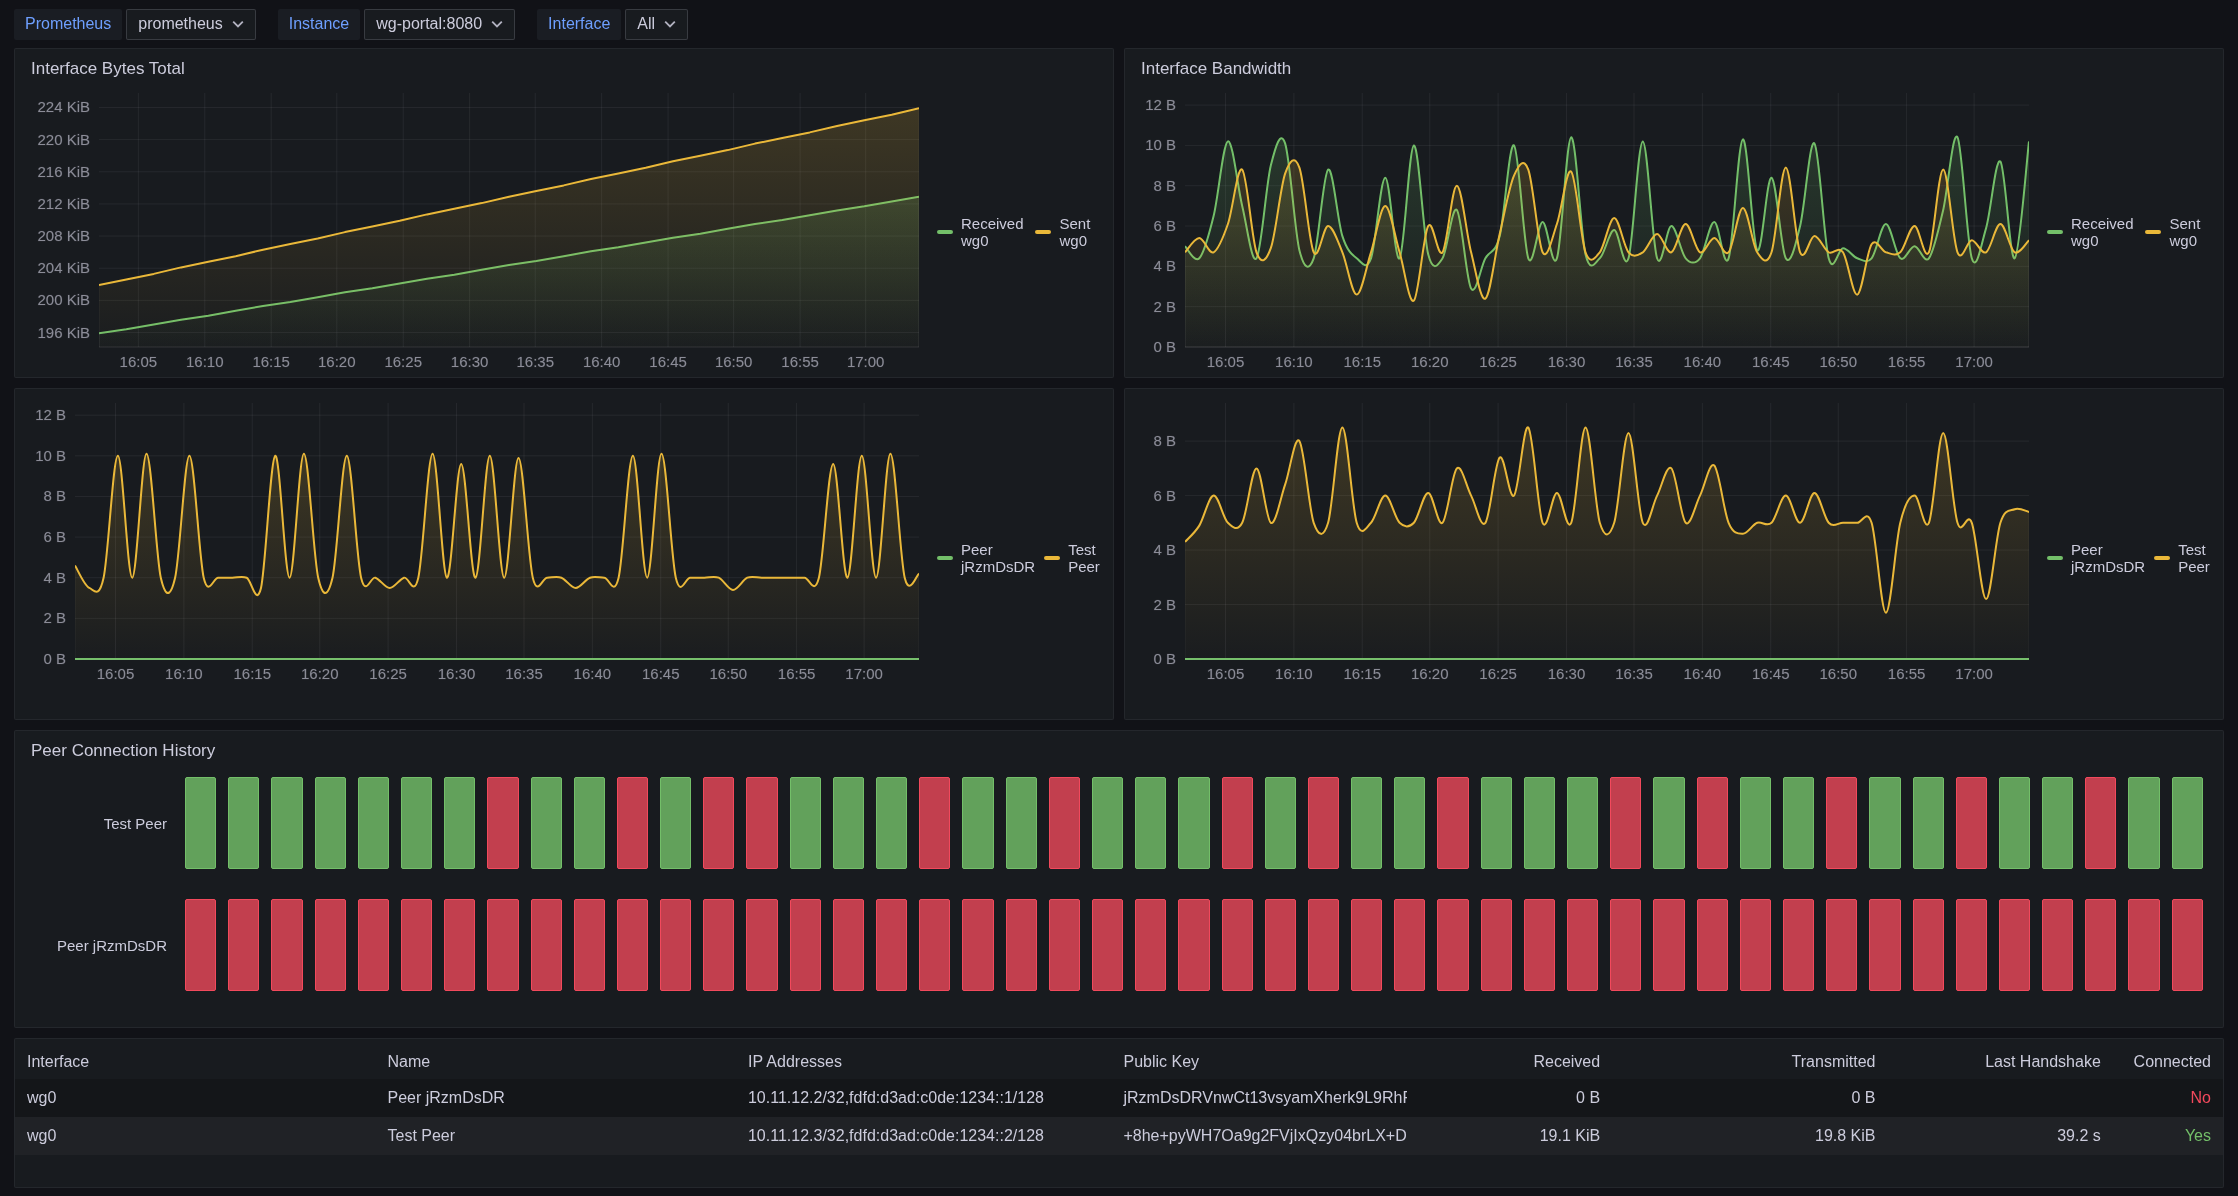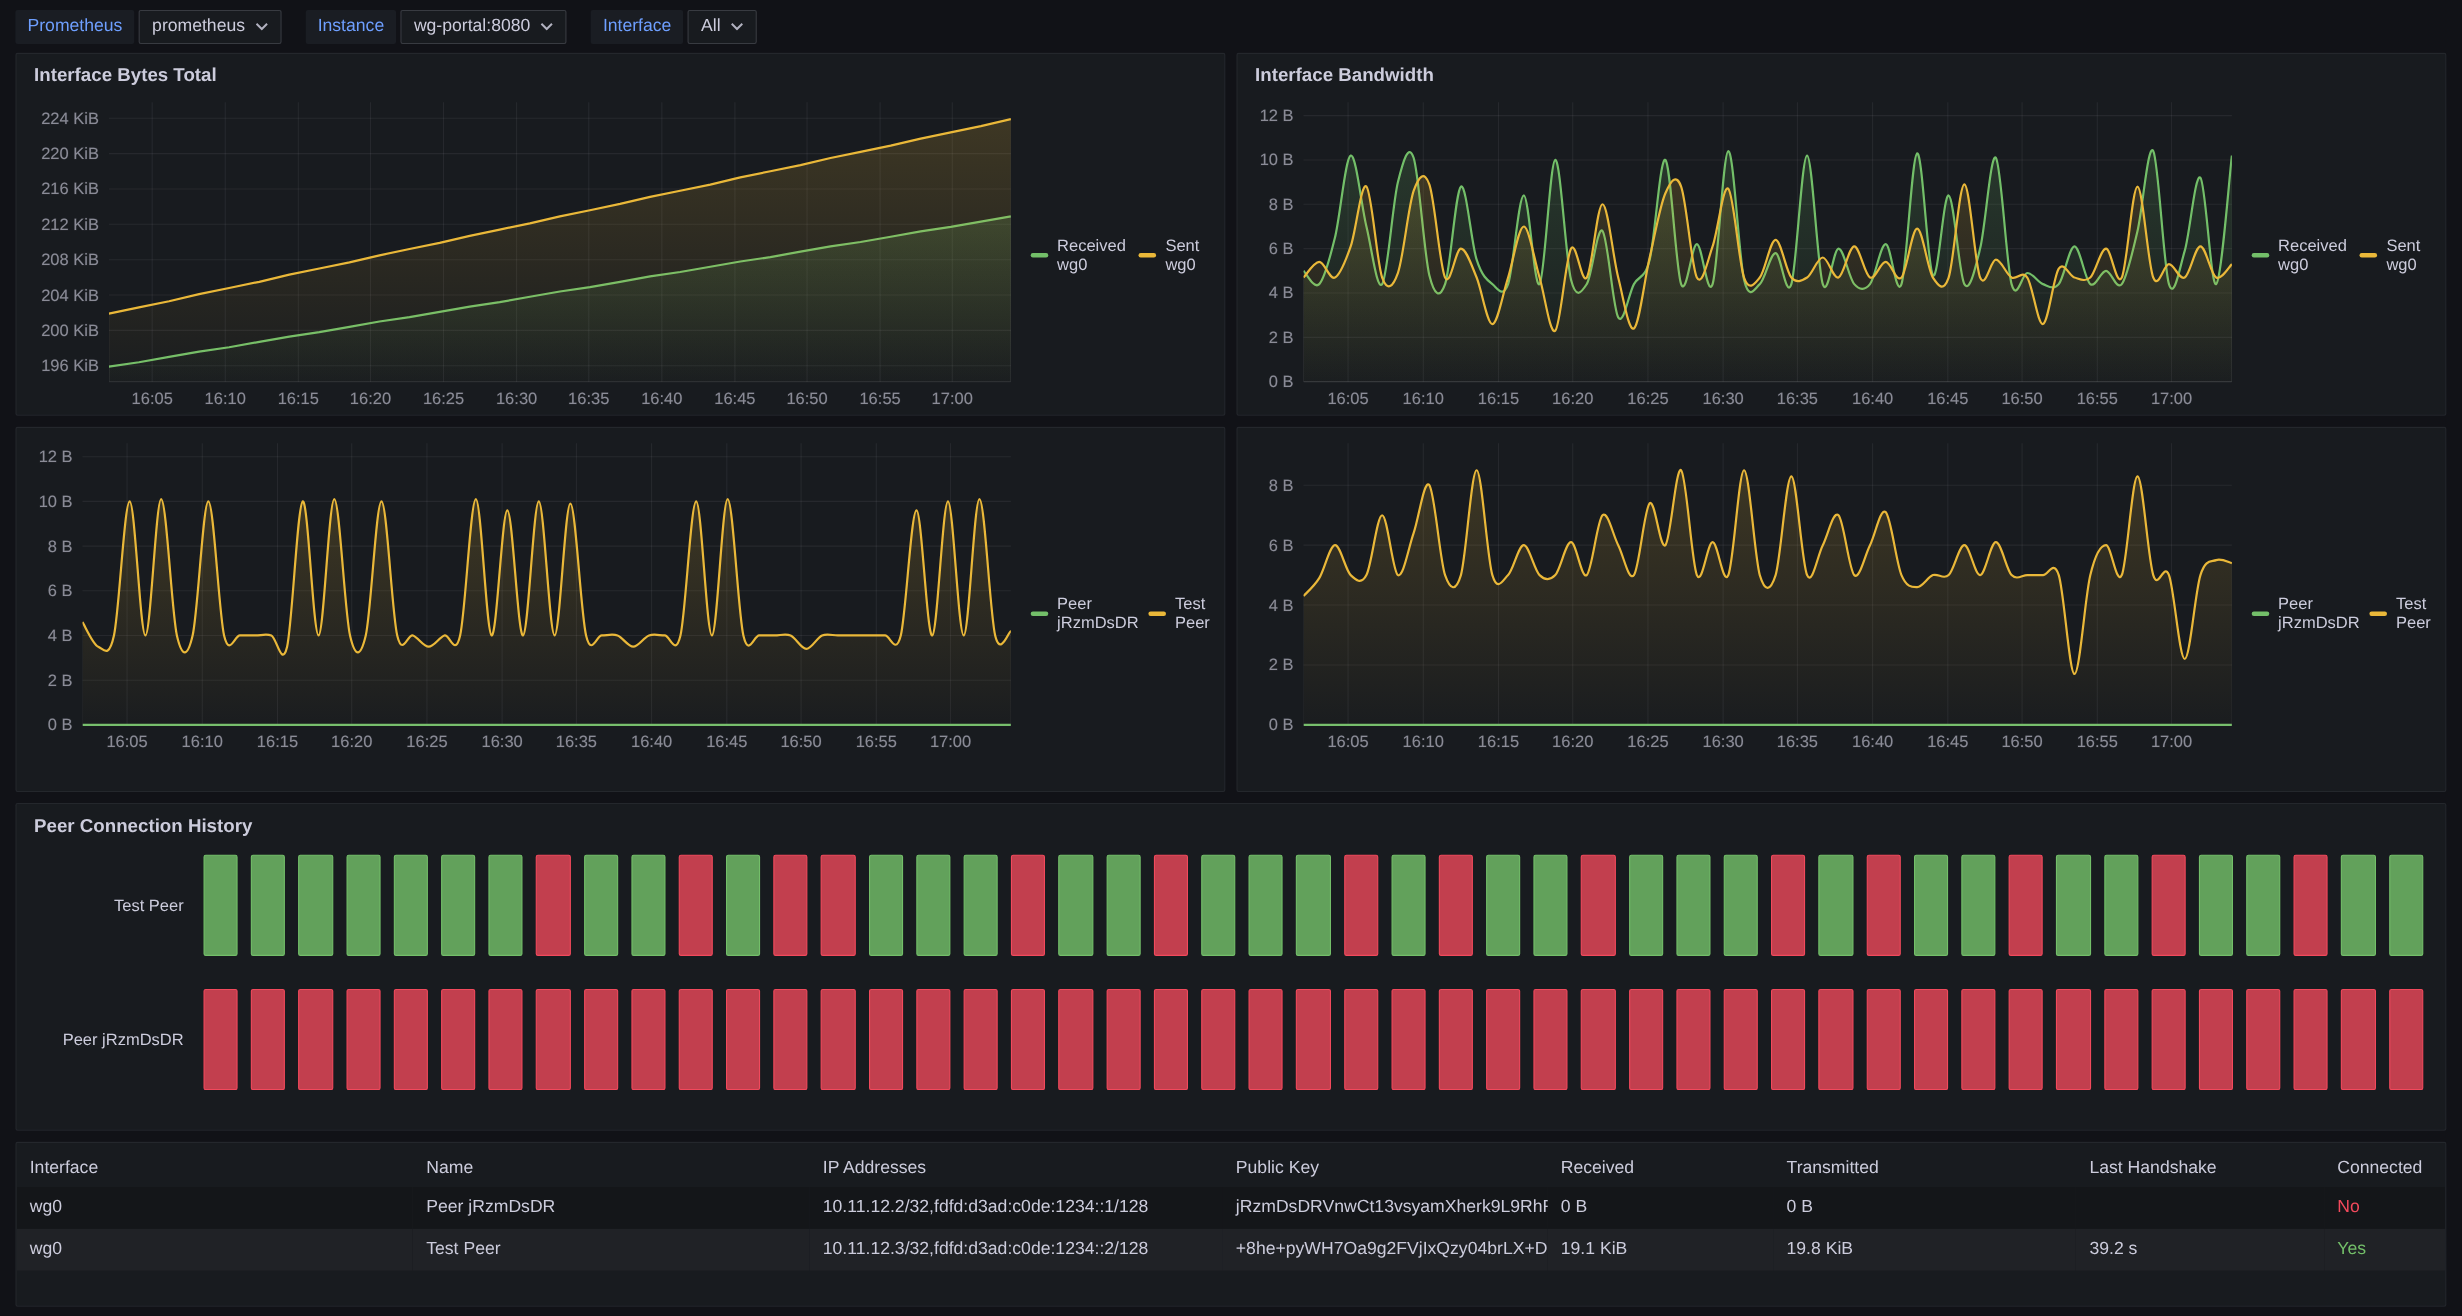--- a/index.html
+++ b/index.html
@@ -14,21 +14,21 @@
   .var-group{display:flex;gap:4px}
   .chip{height:31px;display:flex;align-items:center;padding:0 11px;font-size:16px;border-radius:2px}
   .var-label{color:var(--blue);background:#1a1d23;font-weight:500;cursor:pointer}
   .var-value{color:var(--text);background:#181b1f;border:1px solid rgba(204,204,220,0.18);gap:9px;cursor:pointer}
   .caret{width:12px;height:8px;color:var(--text);opacity:.85}
   .grid{padding:0 14px 8px;display:flex;flex-direction:column;gap:10px}
   .row{display:flex;gap:10px}
   .row-top{height:330px}.row-mid{height:332px}.row-hist{height:298px}.row-table{height:150px}
   .panel{background:var(--panel);border:1px solid var(--panel-border);border-radius:2px;
     flex:1;display:flex;flex-direction:column;min-width:0;overflow:hidden}
-  .panel-title{padding:10px 16px 0;font-size:17px;font-weight:700;color:var(--text);line-height:20px;cursor:pointer}
+  .panel-title{padding:10px 16px 0;font-size:17px;font-weight:400;color:var(--text);line-height:20px;cursor:pointer}
   .chart-wrap{flex:1;display:flex;padding:4px 10px 4px 10px;min-height:0}
   .chart{flex:1;position:relative;min-width:0}
   .chart svg{position:absolute;top:0;left:0}
   .grid-line, .grid{stroke:rgba(204,204,220,0.08);stroke-width:1}
   text.tick{font-size:15px;fill:var(--text-sec);font-family:"Liberation Sans","DejaVu Sans",sans-serif}
   text.ytick{text-anchor:end}
   text.xtick{text-anchor:middle}
   .legend{width:178px;padding:8px 2px 0 12px;display:flex;flex-direction:row;gap:9px}
   .legend-item{display:flex;align-items:center;gap:8px;font-size:15px;color:var(--text);cursor:pointer}
   .legend-swatch{width:16px;height:4px;border-radius:2px;flex:none}
@@ -41,21 +41,21 @@
   .hist-block{flex:1;border-radius:2px}
   .hist-block.up{background:rgba(115,191,105,0.82);border:1px solid var(--green)}
   .hist-block.down{background:rgba(242,73,92,0.78);border:1px solid var(--red)}
   .hist-axis{position:relative;height:24px;margin-left:178px}
   .hist-tick{position:absolute;transform:translateX(-50%);font-size:15px;color:var(--text-sec);top:5px;white-space:nowrap}
   
   .table-wrap{flex:1;overflow:hidden;margin-top:6px}
   table{width:100%;border-collapse:collapse;table-layout:fixed;font-size:16px}
   th{font-weight:500;color:var(--text);text-align:left;padding:8px 12px;white-space:nowrap;overflow:hidden;cursor:pointer}
   td{color:var(--text);padding:10px 12px;white-space:nowrap;overflow:hidden}
-  th.num,td.num{}
+  th.num,td.num{text-align:right}
   tbody tr:nth-child(odd){background:#141619}
   tbody tr:nth-child(even){background:#202226}
   td.conn-no{color:var(--red)}
   td.conn-yes{color:var(--green)}
 </style>
 </head>
 <body>
 
 <div class="toolbar">
   <div class="var-group">

